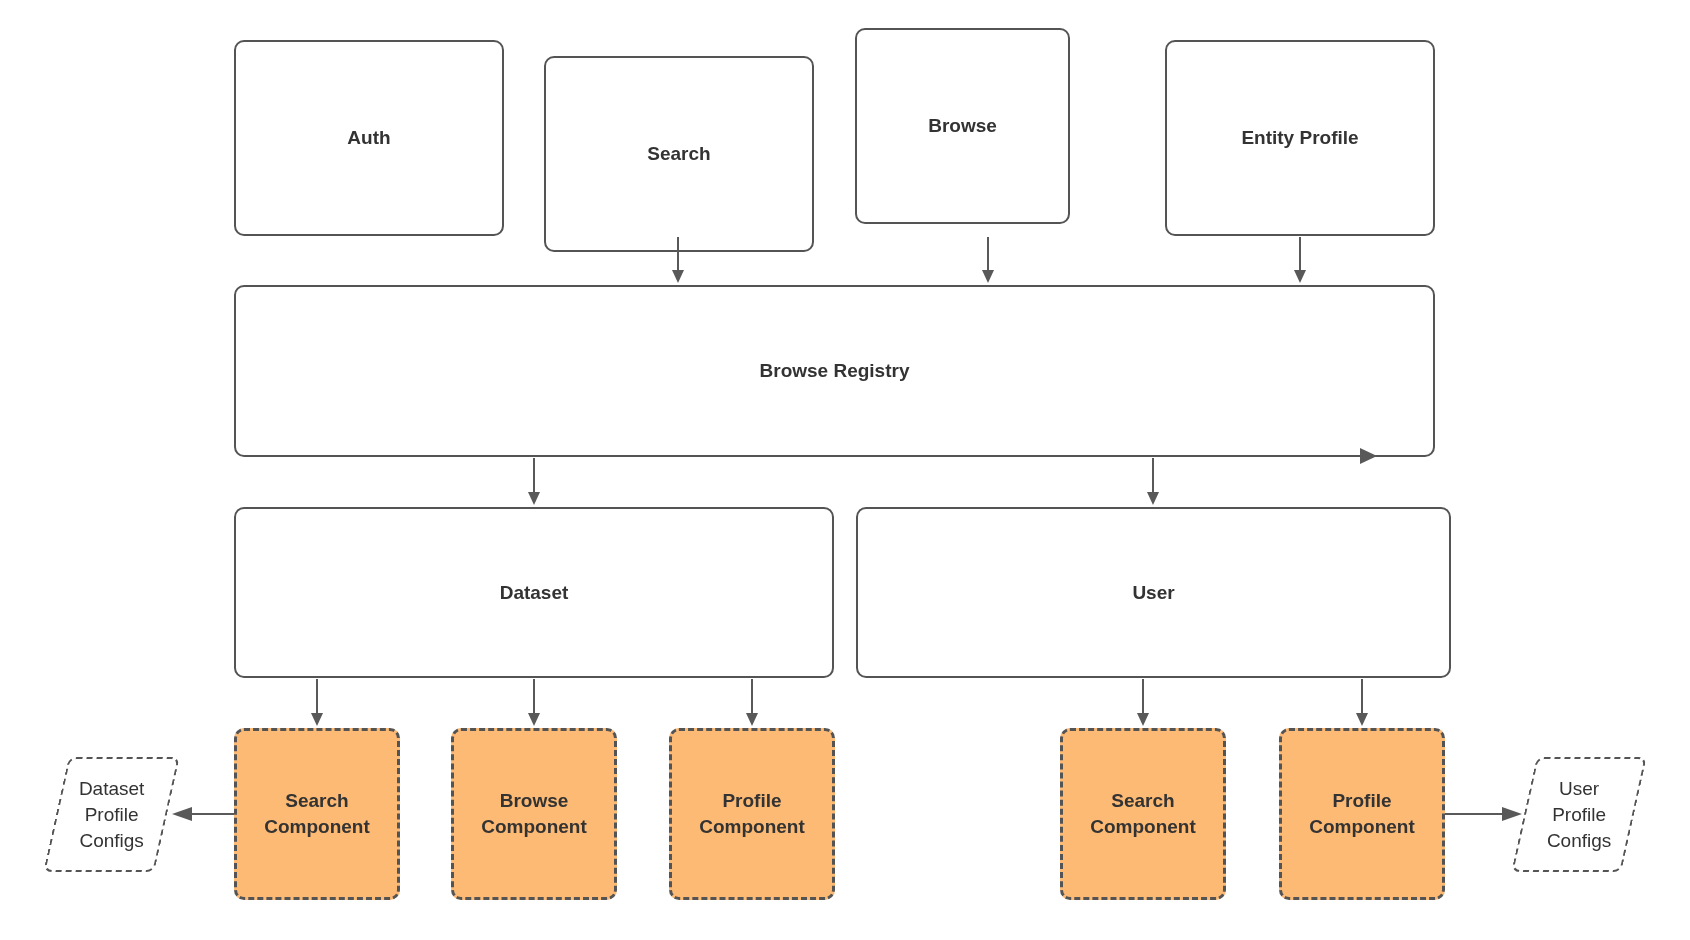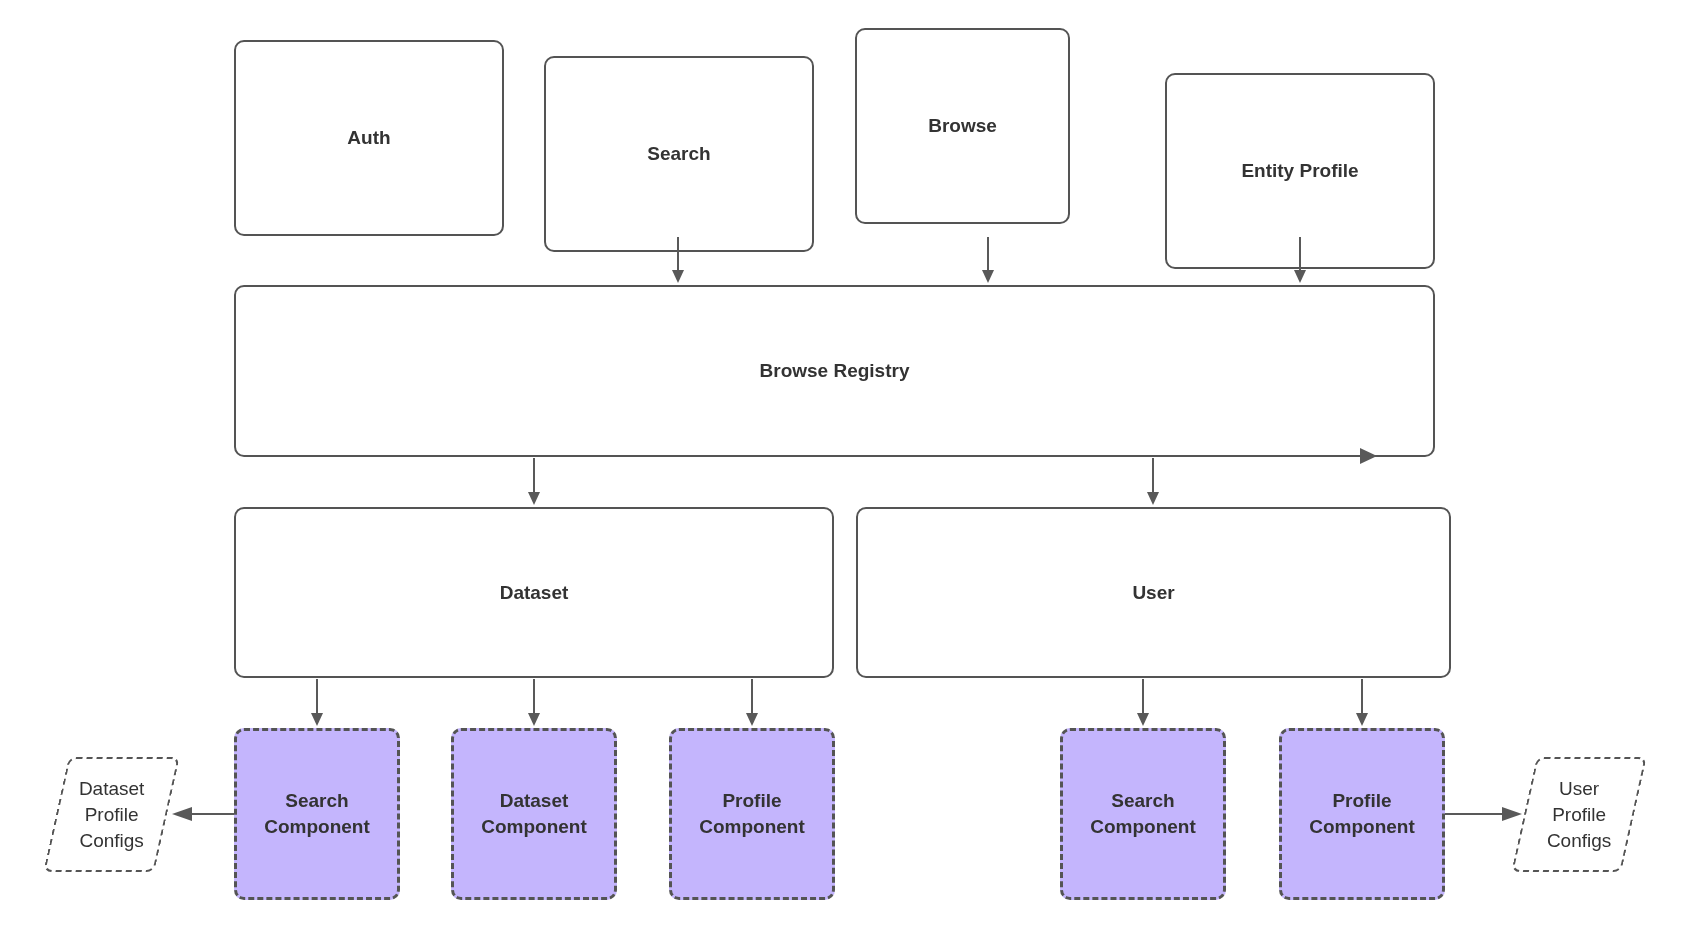--- a/index.html
+++ b/index.html
@@ -31,21 +31,21 @@
     font-weight: bold;
     color: #333333;
     line-height: 26px;
   }
   
   .node-dashed {
     position: absolute;
     box-sizing: border-box;
     border: 3px dashed #545454;
     border-radius: 10px;
-    background: #c4b5fd;
+    background: #fdba74;
     display: flex;
     align-items: center;
     justify-content: flex-end;
     text-align: center;
     font-size: 19px;
     font-weight: bold;
     color: #333333;
     line-height: 26px;
     padding: 0 14px;
   }
@@ -126,40 +126,40 @@
 
   <div class="node" style="left:234px; top:40px; width:270px; height:196px;">
     <span>Auth</span>
   </div>
   <div class="node" style="left:544px; top:56px; width:270px; height:196px;">
     <span>Search</span>
   </div>
   <div class="node" style="left:855px; top:28px; width:215px; height:196px;">
     <span>Browse</span>
   </div>
-  <div class="node" style="left:1165px; top:40px; width:270px; height:196px;margin-top:33px;">
+  <div class="node" style="left:1165px; top:40px; width:270px; height:196px;">
     <span>Entity Profile</span>
   </div>
 
   <div class="node" style="left:234px; top:285px; width:1201px; height:172px;">
     <span>Browse Registry</span>
   </div>
 
   <div class="node" style="left:234px; top:507px; width:600px; height:171px;">
     <span>Dataset</span>
   </div>
   <div class="node" style="left:856px; top:507px; width:595px; height:171px;">
     <span>User</span>
   </div>
 
   <div class="node-dashed" style="left:234px; top:728px; width:166px; height:172px;">
     <span>Search Component</span>
   </div>
   <div class="node-dashed" style="left:451px; top:728px; width:166px; height:172px;">
-    <span>Dataset Component</span>
+    <span>Browse Component</span>
   </div>
   <div class="node-dashed" style="left:669px; top:728px; width:166px; height:172px;">
     <span>Profile Component</span>
   </div>
   <div class="node-dashed" style="left:1060px; top:728px; width:166px; height:172px;">
     <span>Search Component</span>
   </div>
   <div class="node-dashed" style="left:1279px; top:728px; width:166px; height:172px;">
     <span>Profile Component</span>
   </div>

